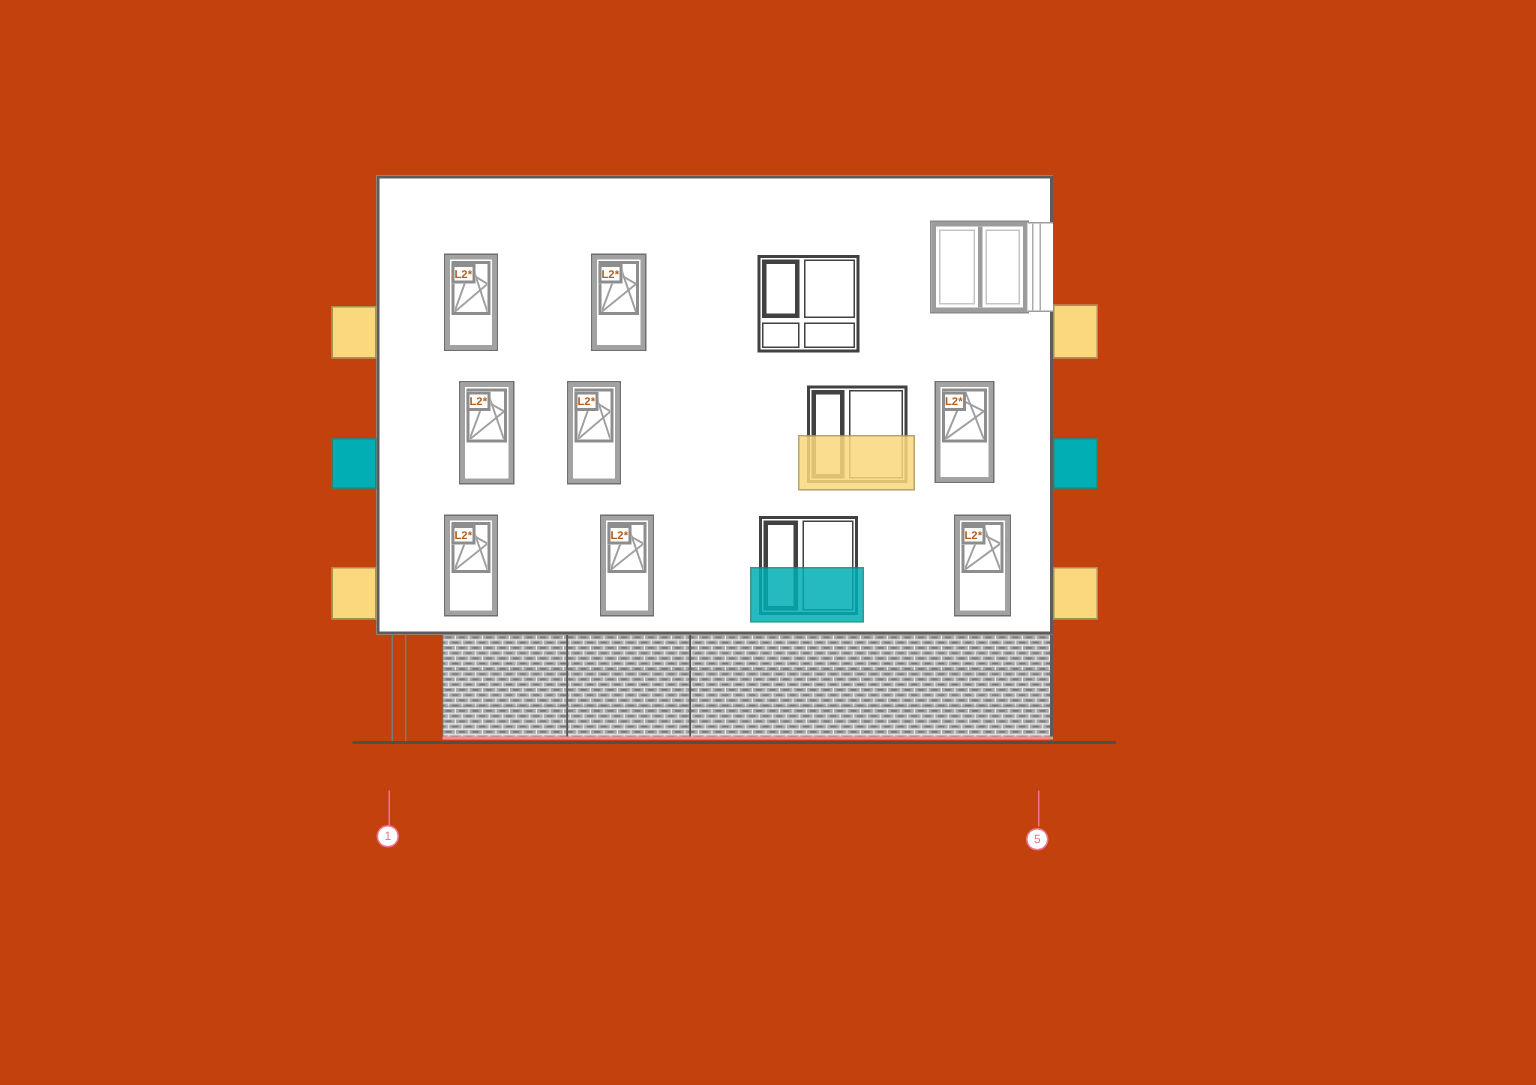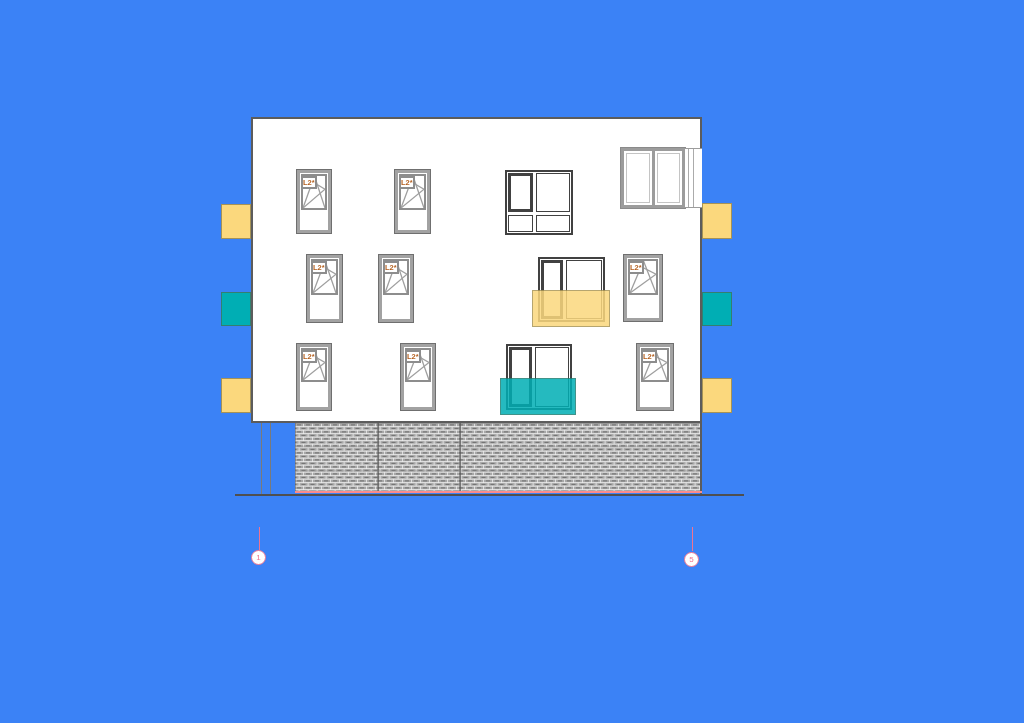--- a/index.html
+++ b/index.html
@@ -1,16 +1,16 @@
 <!DOCTYPE html>
 <html><head>
 <meta charset="utf-8">
 <style>
   html,body{margin:0;padding:0;background:#ffffff;font-family:"Liberation Sans",sans-serif;}
-  #stage{position:relative;width:1024px;height:723px;background:#3b82f6;overflow:hidden;}
+  #stage{position:relative;width:1024px;height:723px;background:#c2410c;overflow:hidden;}
   .abs{position:absolute;box-sizing:border-box;}
 
   
   .facade{border:2px solid #5c5c5c;background:#ffffff;}
   .edge{background:#5c5c5c;}
   .pipe{background:#7a7a7a;}
 
   
   .tt-window{background:#fff;border:3px solid #a2a2a2;outline:1px solid #6f6f6f;
              display:flex;flex-direction:column;padding:1px;}

